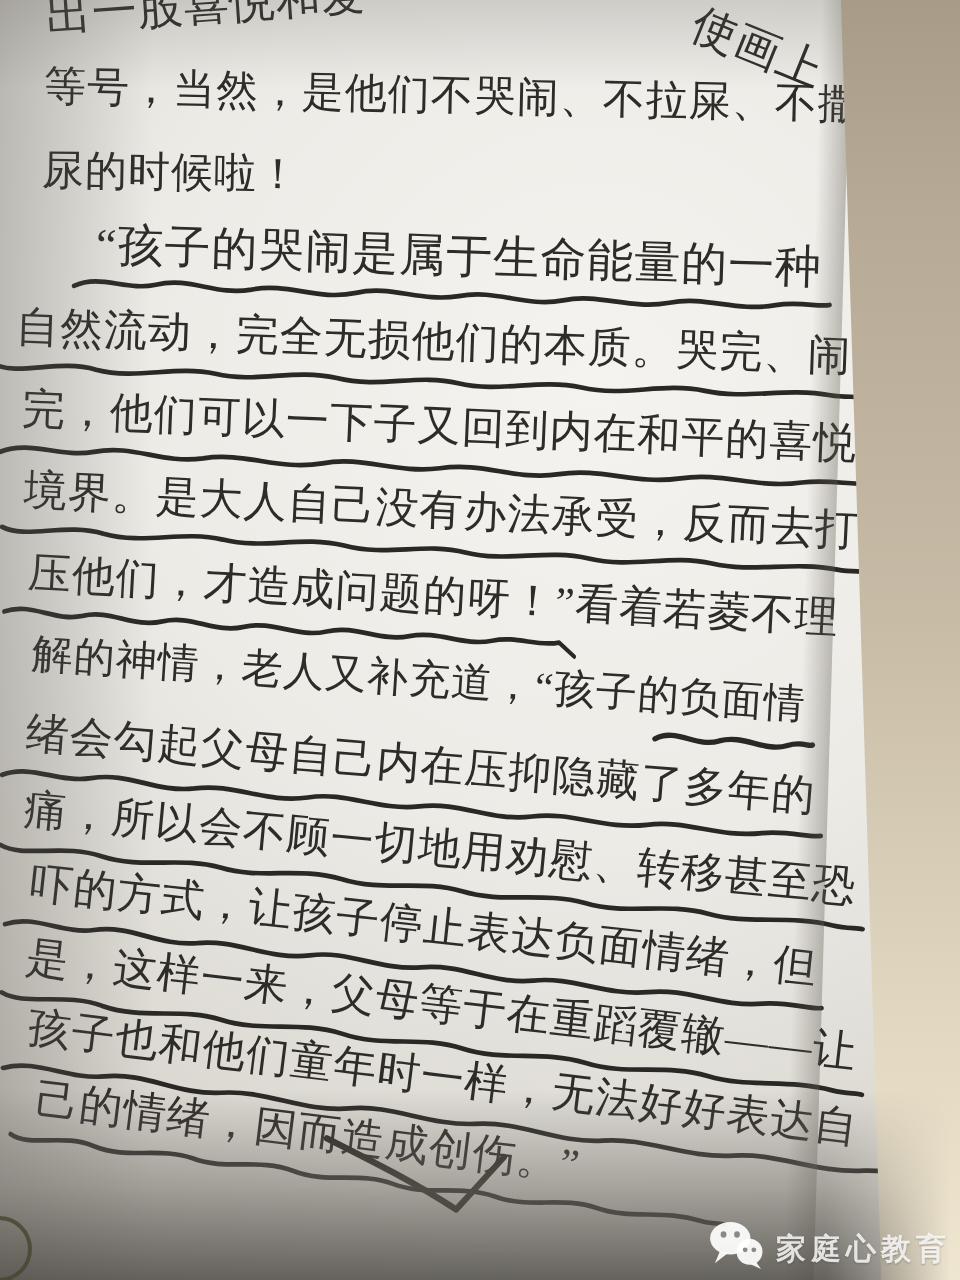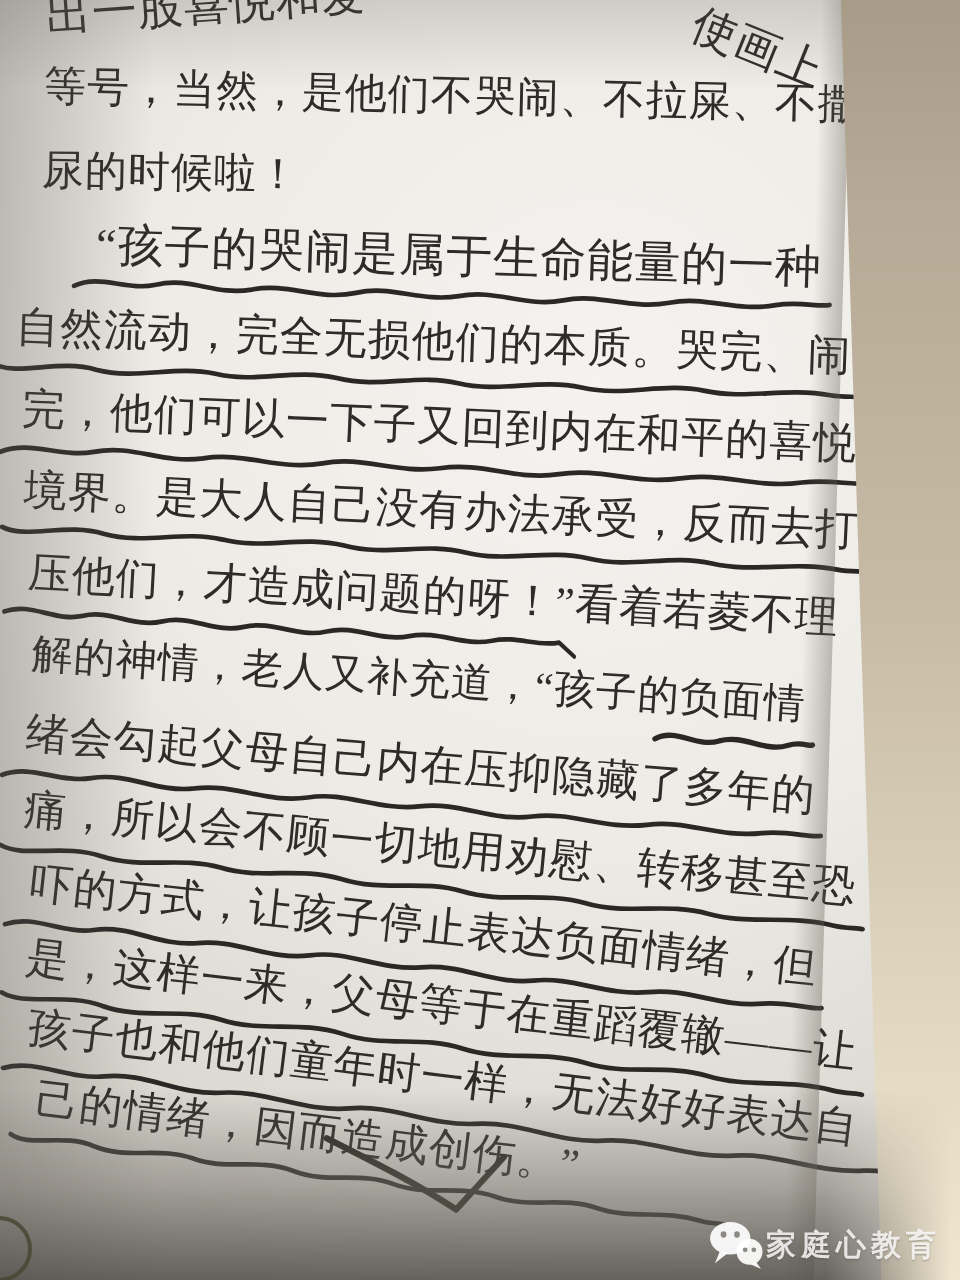--- a/index.html
+++ b/index.html
@@ -56,21 +56,21 @@
 
   .flourish{position:absolute;left:320px;top:1136px;width:190px;height:92px;z-index:2;
     transform:rotate(4deg);overflow:visible;}
   .flourish path{stroke:#29271f;stroke-width:6;fill:none;stroke-linecap:round;stroke-linejoin:round;}
 
   
   .stamp{position:absolute;left:-34px;top:1216px;width:58px;height:58px;z-index:7;
     border:4px solid rgba(72,70,52,0.85);border-radius:50%;}
 
   
-  .watermark{position:absolute;left:708px;top:1220px;z-index:10;display:flex;align-items:center;gap:0;}
+  .watermark{position:absolute;left:708px;top:1220px;z-index:10;display:flex;align-items:flex-end;gap:10px;}
   .wm-label{font-family:"Liberation Sans","DejaVu Sans",sans-serif;font-weight:bold;
     font-size:30px;letter-spacing:5px;color:rgba(255,255,255,0.82);
     text-shadow:0 1px 2px rgba(60,58,52,0.35);}
 </style>
 </head>
 <body>
 
 <div class="photo">
 
   <div class="page"></div>

